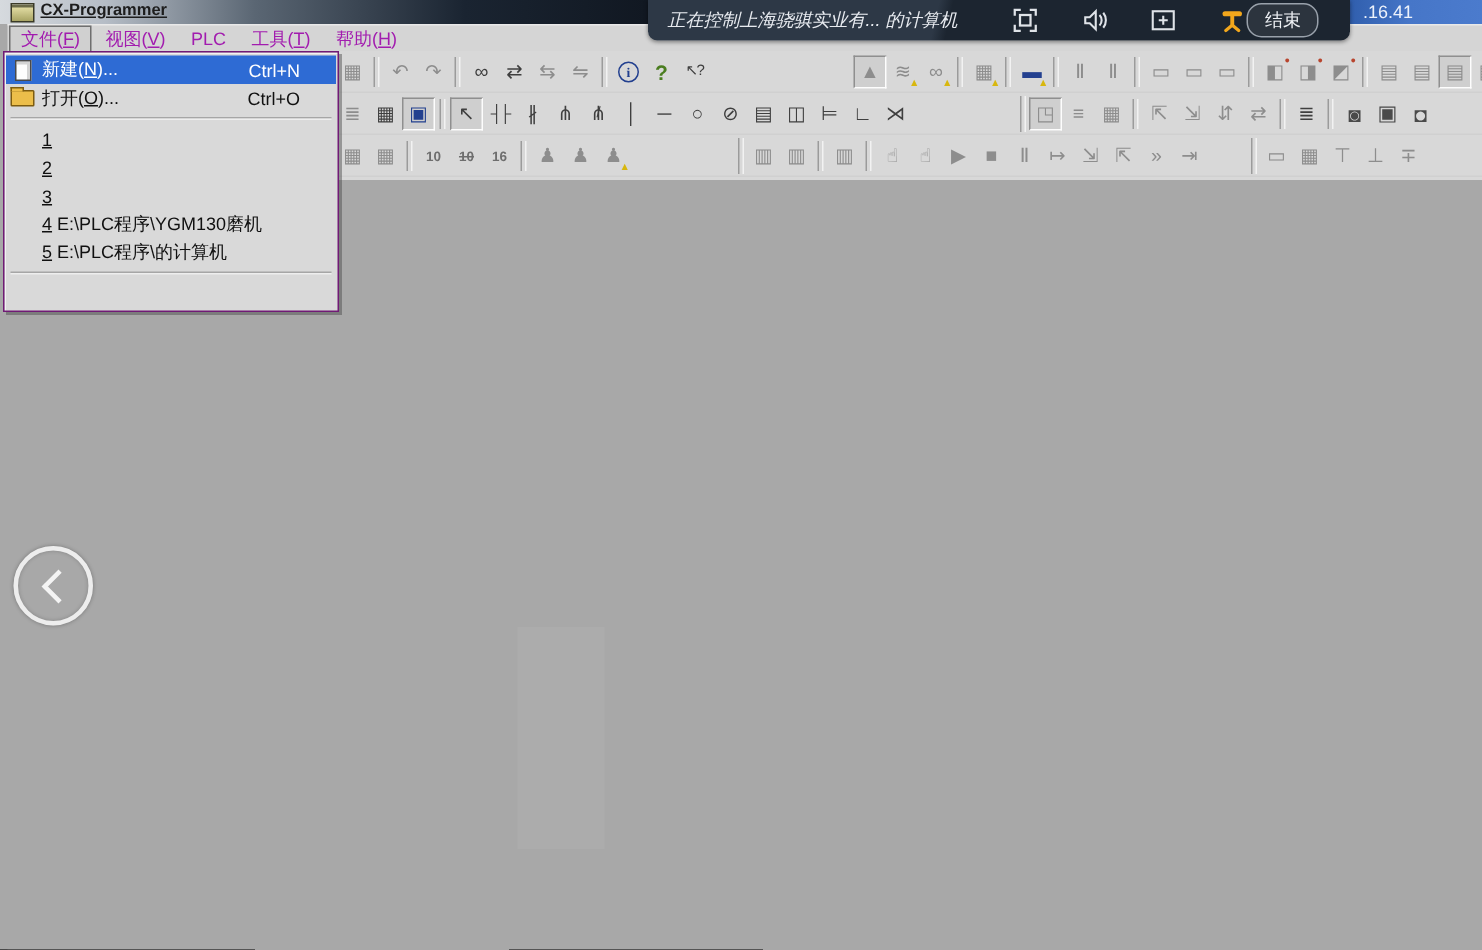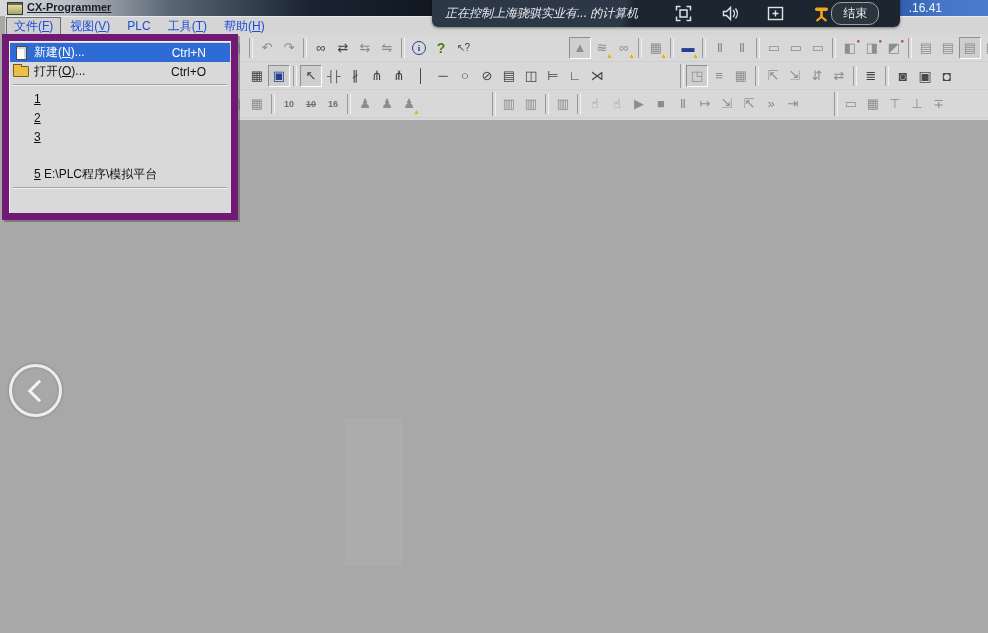--- a/index.html
+++ b/index.html
@@ -7,21 +7,21 @@
          font-family:"Liberation Sans","DejaVu Sans",sans-serif;-webkit-font-smoothing:antialiased;}
   
   .titlebar{position:absolute;left:0;top:0;width:988px;height:16px;
     background:linear-gradient(to right,#d6dade 0px,#b6bdc6 70px,#5a6673 170px,#1a2431 310px,#0e141d 470px,#0e141d 850px,#2c5aa8 892px,#4676c8 940px,#4b7bcd 988px);}
   .title-icon{position:absolute;left:7px;top:2px;width:14px;height:11px;border:1px solid #3a3a28;
     background:linear-gradient(#eee8b0,#a8a464);box-shadow:inset 0 2px 0 #6a6a4a;}
   .title-text{position:absolute;left:27px;top:1px;font-size:11px;font-weight:bold;color:#1d1d1d;text-decoration:underline;}
   .title-right{position:absolute;right:46px;top:1px;font-size:12px;color:#edf2fb;}
   
   .menubar{position:absolute;left:5px;top:16px;width:983px;height:18px;background:#d5d5d5;
-    border-top:1px solid #e9e9e9;border-bottom:1px solid #c2c2c2;display:flex;align-items:center;font-size:12px;color:#1d4ed8;}
+    border-top:1px solid #e9e9e9;border-bottom:1px solid #c2c2c2;display:flex;align-items:center;font-size:12px;color:#a21caf;}
   .mb-item{padding:1px 8px;margin-left:1px;white-space:nowrap;}
   .mb-item.pressed{border:1px solid #6f6f6f;background:#d0d0d0;padding:0 7px;}
   .u{text-decoration:underline;}
   
   .toolbars{position:absolute;left:5px;top:34px;width:983px;height:86px;background:#d8d8d8;}
   .tb-row{height:28px;display:flex;align-items:center;padding-left:219px;box-sizing:border-box;width:983px;overflow:hidden;border-bottom:1px solid #d0d0d0;}
   .tbi{width:22px;height:22px;flex:0 0 22px;display:flex;align-items:center;justify-content:center;
        font-size:13px;color:#7d7d7d;position:relative;box-sizing:border-box;}
   .dis{color:#8d8d8d;}
   .dark{color:#3f3f3f;}
@@ -36,21 +36,21 @@
   .circ{font-size:0;}
   .circ::before{content:"i";display:flex;align-items:center;justify-content:center;width:12px;height:12px;
     border:1px solid #23408f;border-radius:50%;font-size:9px;font-weight:bold;color:#23408f;font-family:"Liberation Serif",serif;}
   .warn::after{content:"▲";position:absolute;right:0;bottom:0;font-size:7px;color:#d8b70e;}
   .reddot::after{content:"●";position:absolute;right:1px;top:1px;font-size:6px;color:#b8452e;}
   .slash::after{content:"/";position:absolute;font-size:10px;color:inherit;}
   .sep{width:0;height:20px;flex:0 0 2px;border-left:1px solid #9b9b9b;border-right:1px solid #f2f2f2;margin:0 3px;}
   .grip{width:0;height:24px;flex:0 0 2px;border-left:1px solid #9b9b9b;border-right:1px solid #f2f2f2;margin:0 2px;}
   .gap{height:1px;}
   
-  .menu{position:absolute;left:2px;top:34px;width:220px;background:#d9d9d9;border:7px solid #701a75;
+  .menu{position:absolute;left:2px;top:34px;width:220px;background:#d9d9d9;border:1px solid #701a75;
     box-shadow:2px 2px 0 rgba(70,70,70,.45), inset 1px 1px 0 #f2f2f2;padding:2px 1px;z-index:5;font-size:12px;color:#101010;}
   .menu-row{height:19px;display:flex;align-items:center;padding:0 2px;white-space:pre;}
   .menu-row.hl{background:#2e6bd4;color:#fff;}
   .menu-row .ic{width:18px;height:15px;margin-right:4px;flex:0 0 18px;display:flex;align-items:center;justify-content:center;}
   .menu-row .lbl{flex:1;overflow:hidden;}
   .menu-row .sc{margin-left:auto;padding-right:22px;}
   .menu-sep{height:0;border-top:1px solid #a6a6a6;border-bottom:1px solid #eeeeee;margin:3px 3px;}
   .new-document-icon{width:9px;height:12px;background:#fdfdfd;border:1px solid #4a4a4a;box-shadow:inset -2px 2px 0 #d4d4d4;}
   .open-folder-icon{width:14px;height:9px;background:#ecbe4a;border:1px solid #7d5c10;border-radius:1px;position:relative;}
   .open-folder-icon::before{content:"";position:absolute;left:-1px;top:-3px;width:7px;height:2px;background:#ecbe4a;border:1px solid #7d5c10;border-bottom:none;}
@@ -207,22 +207,22 @@
     <div class="band"></div>
   </div>
 
   <div class="menu" id="filemenu">
       <div class="menu-row hl"><span class="ic"><span class="new-document-icon"></span></span><span class="lbl"><span>新建(</span><span class="u">N</span><span>)...</span></span><span class="sc">Ctrl+N</span></div>
       <div class="menu-row"><span class="ic"><span class="open-folder-icon"></span></span><span class="lbl"><span>打开(</span><span class="u">O</span><span>)...</span></span><span class="sc">Ctrl+O</span></div>
       <div class="menu-sep"></div>
       <div class="menu-row"><span class="ic"></span><span class="lbl"><span></span><span class="u">1</span><span></span></span></div>
       <div class="menu-row"><span class="ic"></span><span class="lbl"><span></span><span class="u">2</span><span></span></span></div>
       <div class="menu-row"><span class="ic"></span><span class="lbl"><span></span><span class="u">3</span><span></span></span></div>
-      <div class="menu-row"><span class="ic"></span></div>
-      <div class="menu-row"><span class="ic"></span><span class="lbl"><span></span><span class="u">5</span><span> E:\PLC程序\模拟平台</span></span></div>
+      <div class="menu-row"><span class="ic"></span><span class="lbl"><span></span><span class="u">4</span><span> E:\PLC程序\YGM130磨机</span></span></div>
+      <div class="menu-row"><span class="ic"></span><span class="lbl"><span></span><span class="u">5</span><span> E:\PLC程序\的计算机</span></span></div>
       <div class="menu-sep"></div>
       <div class="menu-row"><span class="ic"></span></div>
     </div>
 
   <div class="remote">
     <span class="remote-text">正在控制上海骁骐实业有... 的计算机</span>
     <span class="ricons">
       <span class="ricon">
         <svg width="19" height="19" viewBox="0 0 19 19">
             <g stroke="#dfe3e8" stroke-width="1.5" fill="none">

